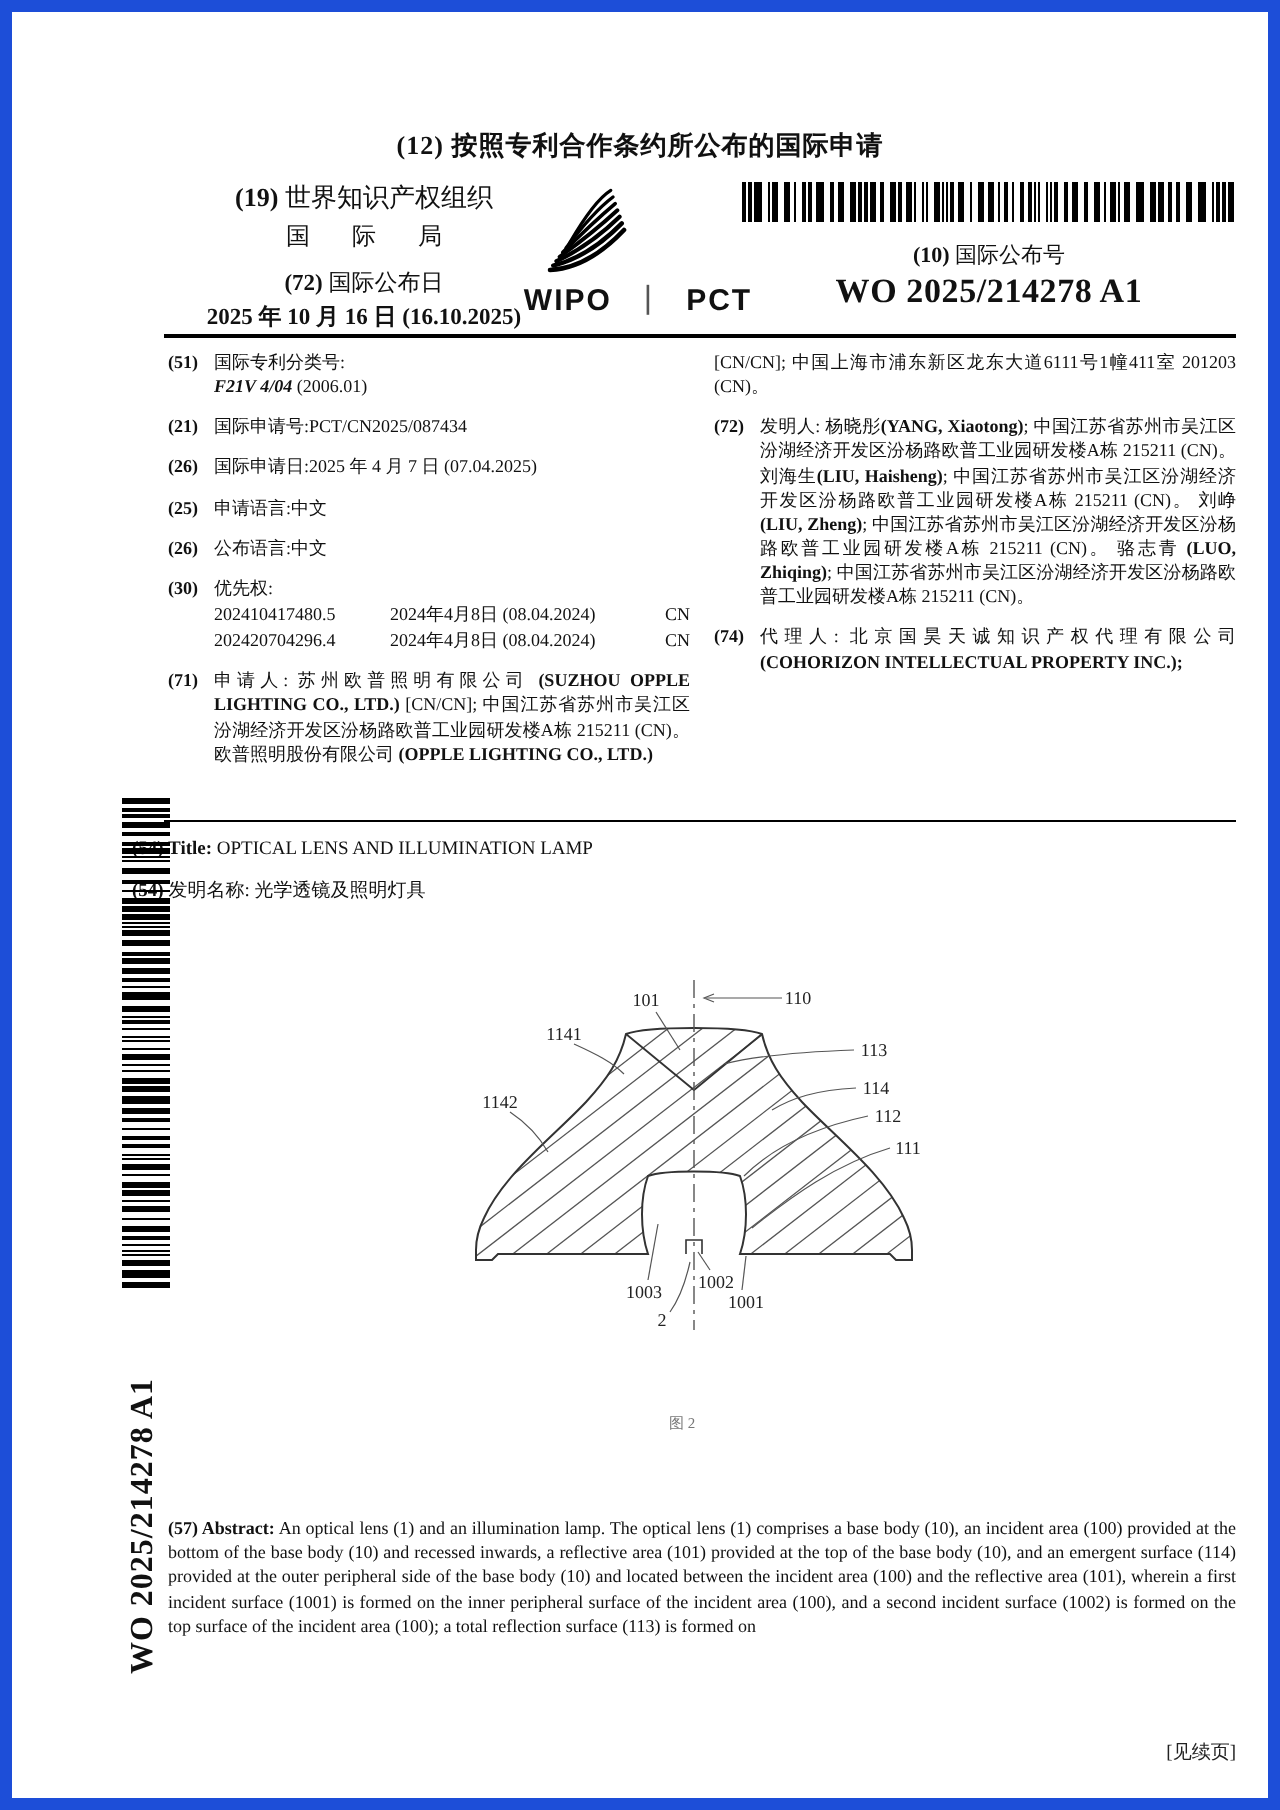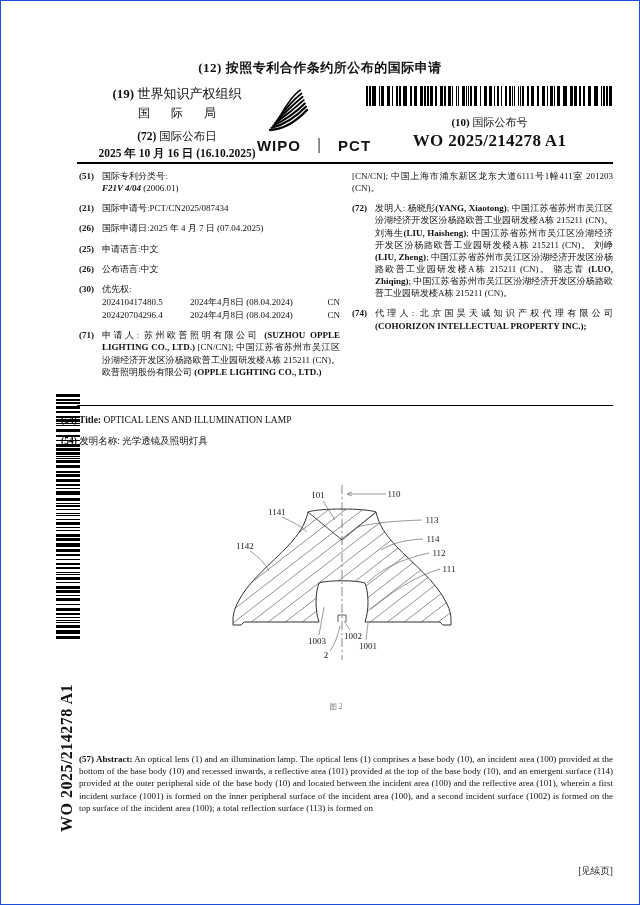--- a/index.html
+++ b/index.html
@@ -1,19 +1,19 @@
 <!DOCTYPE html>
 <html><head>
 <meta charset="utf-8">
 <style>
   html,body{margin:0;padding:0;background:#f2f2f2;}
   .page{
     position:relative;width:640px;height:905px;background:#fff;margin:0 auto;
     font-family:"Liberation Serif","DejaVu Serif",serif;color:#111;
-    border:1px solid #1d4ed8;box-sizing:border-box;overflow:hidden;
+    border:6px solid #1d4ed8;box-sizing:border-box;overflow:hidden;
   }
   .doc-type{position:absolute;top:58px;left:0;right:0;text-align:center;
     font-size:13px;font-weight:bold;letter-spacing:.5px;}
   .hdr-left{position:absolute;left:82px;top:84px;width:188px;text-align:center;}
   .org-line{font-size:13px;}
   .bureau{font-size:12px;letter-spacing:9px;margin-top:2px;text-indent:9px;}
   .f43-line{font-size:11.5px;margin-top:7px;}
   .pub-date{font-size:11.5px;font-weight:bold;margin-top:2px;}
   .bold{font-weight:bold;}
   .logo{position:absolute;left:262px;top:82px;width:102px;text-align:center;}

